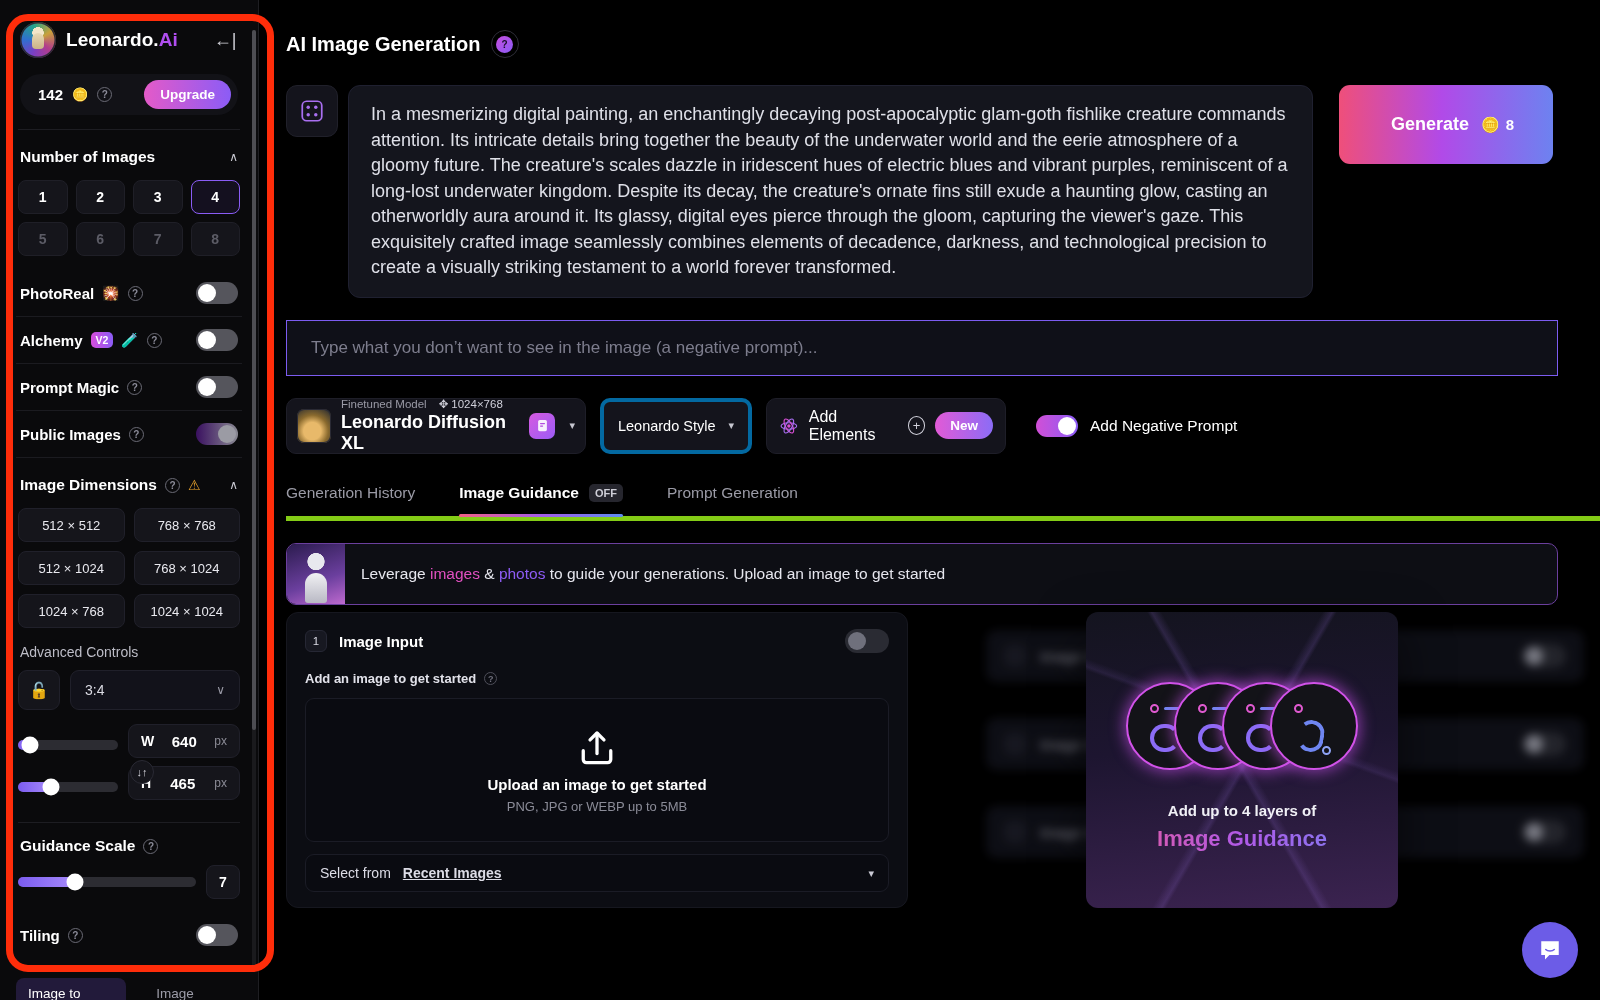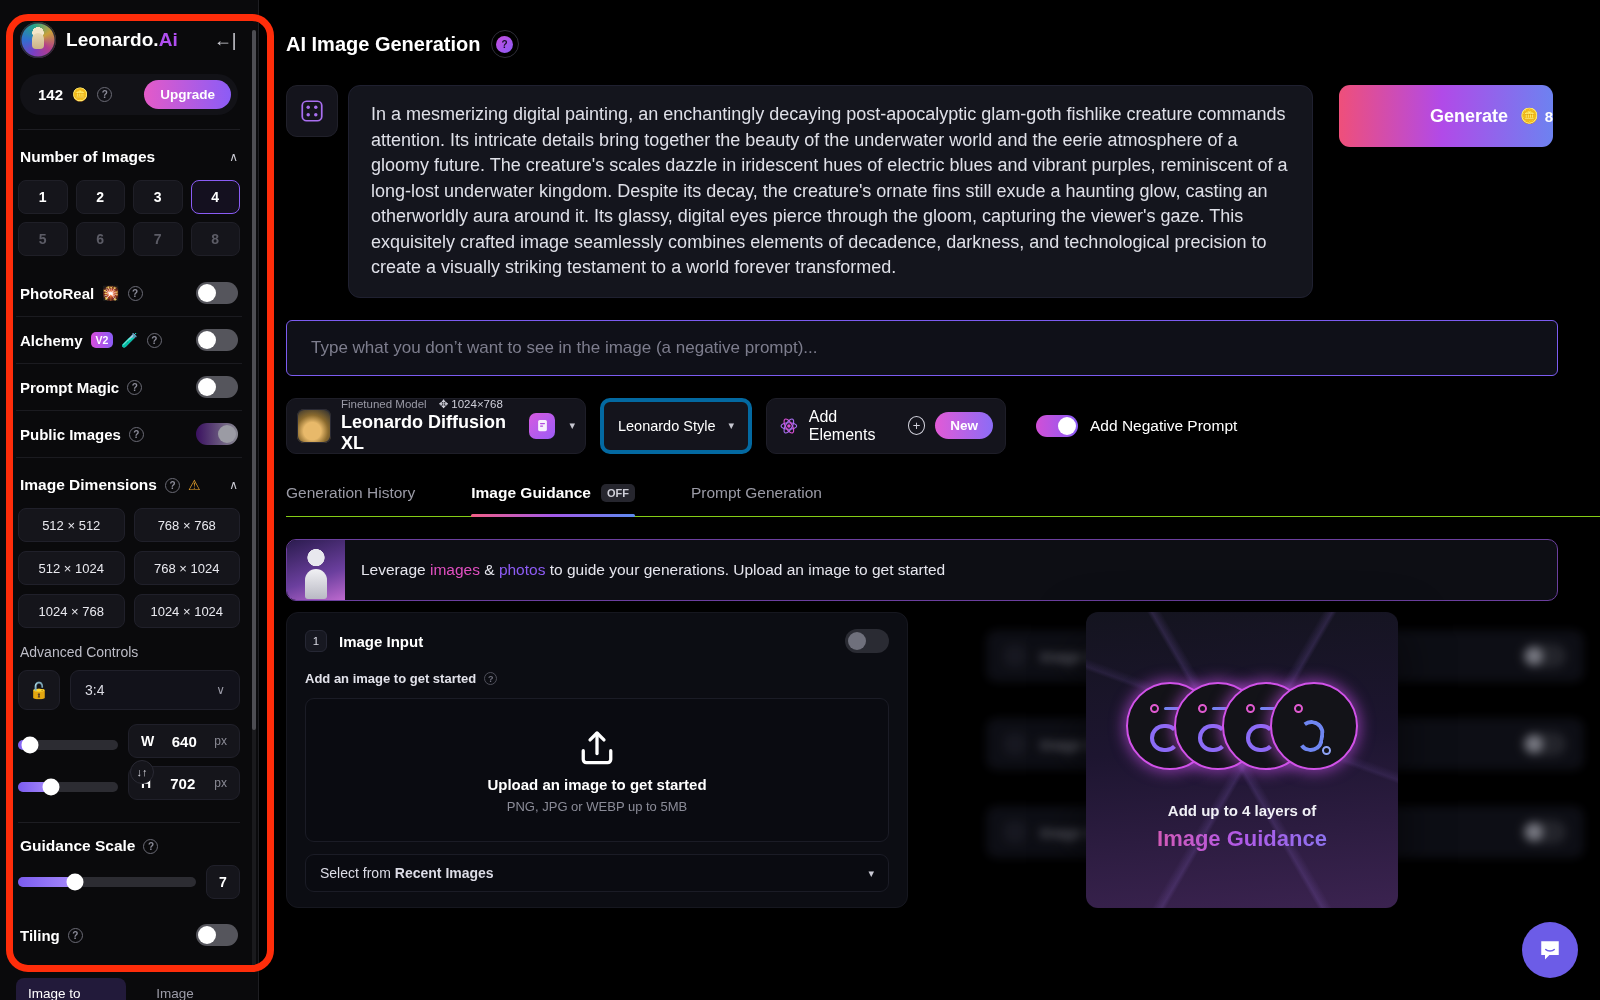--- a/index.html
+++ b/index.html
@@ -192,29 +192,29 @@
   .dice-btn {
     width: 52px; height: 52px; border-radius: 11px; background:#14141c; border:1px solid #20202a;
     display:flex; align-items:center; justify-content:center; cursor:pointer; flex:0 0 auto;
   }
   .prompt-box {
     flex:1; min-height: 210px; background:#14151d; border:1px solid #1f2030; border-radius: 12px;
     padding: 16px 22px; font-size: 18px; line-height: 1.42; color: #dfe0e8;
     max-width: 965px;
   }
   .gen-btn {
-    width: 214px; height: 62px; border-radius: 11px; cursor:pointer; border:none;
+    width: 214px; height: 79px; border-radius: 11px; cursor:pointer; border:none;
     background: linear-gradient(90deg,#ef4f7a 0%, #b14ae8 48%, #6d82f0 100%);
-    color:#fff; font-size: 18px; font-weight: 700; display:flex; align-items:center; justify-content:flex-end; gap:12px;
+    color:#fff; font-size: 18px; font-weight: 700; display:flex; align-items:center; justify-content:center; gap:12px;
     font-family:"Liberation Sans",sans-serif; margin-left: 16px; flex:0 0 auto;padding-left:13px;
   }
   .gen-cost { display:flex; align-items:center; gap:6px; font-size: 15px; font-weight:700; }
 
   .neg-prompt {
-    margin: 22px 42px 0 28px; height: 56px; border-radius: 6px;
+    margin: 22px 42px 0 28px; height: 56px; border-radius: 0;
     background:#0f1018; border:1.5px solid #7c5cf0;
     display:flex; align-items:center; padding: 0 24px;
     font-size: 17px; color:#7d7d8d;
   }
 
   .ctrl-row { display:flex; align-items:center; gap:14px; margin: 22px 42px 0 28px; }
   .model-card {
     width: 300px; height: 56px; border-radius: 10px; background:#14141c; border:1px solid #1e1e28;
     display:flex; align-items:center; gap:10px; padding: 0 10px; cursor:pointer;
   }
@@ -248,21 +248,21 @@
   }
   .new-badge {
     margin-left:auto; border-radius: 999px; padding: 6px 15px; font-size: 13.5px; font-weight:700;
     background: linear-gradient(90deg,#e25ad6,#8b6cf6); color:#fff;
   }
   .neg-toggle-row { display:flex; align-items:center; gap:12px; margin-left: 16px; }
   .switch.grad { background: linear-gradient(90deg,#d14fd6,#8b5cf6); }
   .switch.grad .knob { left: 22px; background:#fff; }
   .neg-toggle-label { font-size: 15.5px; }
 
-  .tabs { display:flex; align-items:center; gap:56px; margin: 30px 0 0 28px; border-bottom:1px solid #84cc16; padding-bottom: 0; }
+  .tabs { display:flex; align-items:center; gap:44px; margin: 30px 0 0 28px; border-bottom:5px solid #84cc16; padding-bottom: 0; }
   .tab { font-size: 15.5px; color:#9b9ba6; padding-bottom: 14px; cursor:pointer; display:flex; align-items:center; gap:10px; position:relative; }
   .tab.active { color:#fff; font-weight:700; }
   .tab.active:after {
     content:""; position:absolute; left:0; right:0; bottom:-1px; height:3px; border-radius:2px;
     background: linear-gradient(90deg,#f25f86,#a35ae8,#5d8bf0);
   }
   .off-badge { background:#26262e; color:#cfcfd8; font-size: 11px; font-weight:800; border-radius:5px; padding: 3px 6px; }
 
   .banner {
     margin: 22px 42px 0 28px; height: 62px; border-radius: 10px;
@@ -304,21 +304,21 @@
   .drop-zone {
     margin-top: 12px; height: 144px; border:1px solid #1b1c26; border-radius: 9px; background:#0a0b11;
     display:flex; flex-direction:column; align-items:center; justify-content:center; gap:6px; cursor:pointer;
   }
   .dz-title { font-size: 15px; font-weight:700; }
   .dz-sub { font-size: 13px; color:#8b8c98; }
   .recent-sel {
     margin-top: 12px; height: 38px; border:1px solid #1b1c26; border-radius: 9px; background:#0a0b11;
     display:flex; align-items:center; padding: 0 14px; font-size: 14px; color:#dcdce6; cursor:pointer;
   }
-  .recent-sel b { margin-left: 4px; }
+  .recent-sel b { margin-left: 12px; text-decoration: underline; }
   .recent-sel .chev3 { margin-left:auto; font-size:11px; color:#c9c9d4; }
 
   
   .blur-col { position:absolute; left: 700px; top: 18px; width: 598px; filter: blur(5px); opacity:.85; }
   .blur-row {
     height: 52px; background:#101119; border-radius: 10px; display:flex; align-items:center; gap:14px;
     padding: 0 18px; margin-bottom: 36px;
   }
   .blur-num { width: 22px; height:22px; border-radius:6px; background:#1b1c26; }
   .blur-label { font-size: 15px; color:#9a9aa6; }
@@ -488,21 +488,21 @@
         </div>
       </div>
       <div class="wh-fields">
         <div class="wh-field">
           <span class="wh-k">W</span>
           <span class="wh-v">640</span>
           <span class="wh-u">px</span>
         </div>
         <div class="wh-field">
           <span class="wh-k">H</span>
-          <span class="wh-v">702</span>
+          <span class="wh-v">465</span>
           <span class="wh-u">px</span>
         </div>
       </div>
       <div class="swap-btn">↓↑</div>
     </div>
 
     <div class="divider" style="margin-top:18px"></div>
 
     <div class="gs-head">
       <span class="sec-title">Guidance Scale</span>

